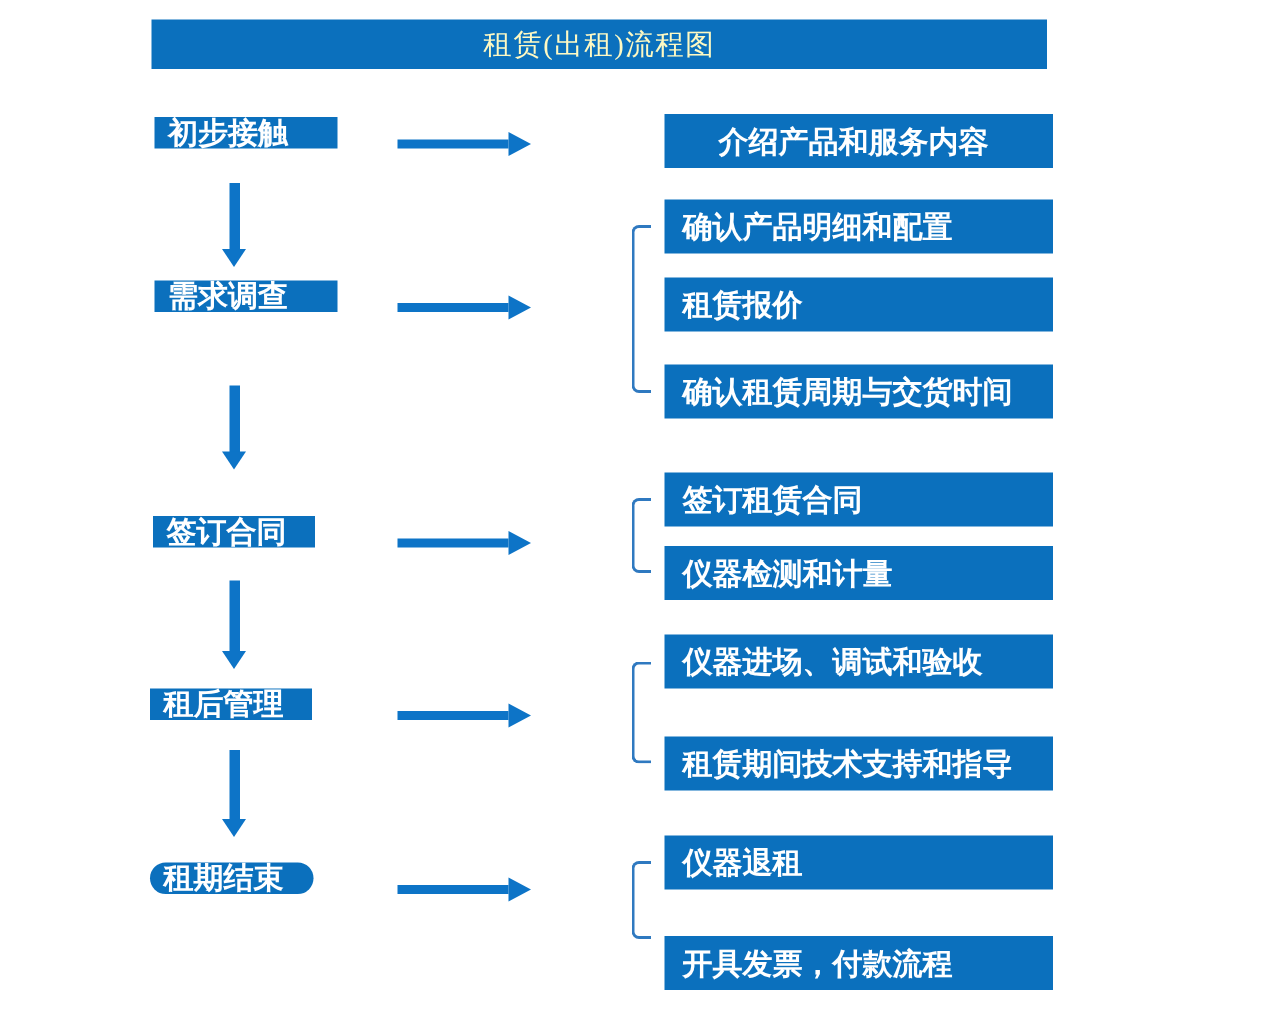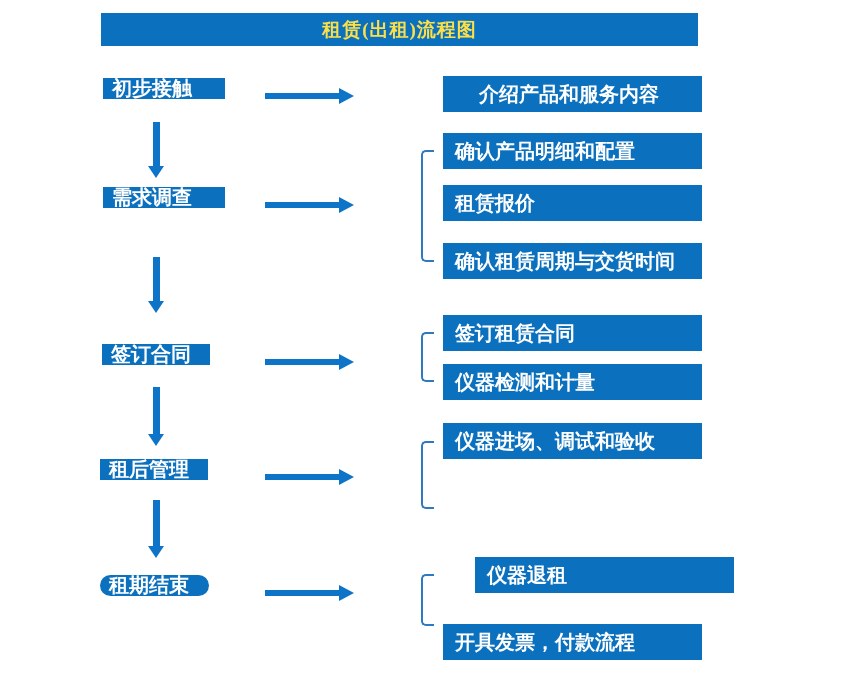--- a/index.html
+++ b/index.html
@@ -15,23 +15,23 @@
     overflow: hidden;
     font-family: "Liberation Serif", "DejaVu Serif", serif;
   }
   .title {
     position: absolute;
     left: 101px;
     top: 13px;
     width: 597px;
     height: 33px;
     background: #0b70bd;
-    color: #fde047;
+    color: #fef9c3;
     font-size: 19px;
-    font-weight: bold;
+    font-weight: normal;
     display: flex;
     align-items: center;
     justify-content: center;
     letter-spacing: 1px;
   }
   .lbox, .rbox {
     position: absolute;
     background: #0b70bd;
     color: #ffffff;
     font-size: 20px;
@@ -121,16 +121,17 @@
   <div class="bracket" style="top:441px; height:68px;"></div>
   <div class="bracket" style="top:574px; height:52px;"></div>
 
   <div class="rbox" style="top:76px;padding-left:36px;">介绍产品和服务内容</div>
   <div class="rbox" style="top:133px;">确认产品明细和配置</div>
   <div class="rbox" style="top:185px;">租赁报价</div>
   <div class="rbox" style="top:243px;">确认租赁周期与交货时间</div>
   <div class="rbox" style="top:315px;">签订租赁合同</div>
   <div class="rbox" style="top:364px;">仪器检测和计量</div>
   <div class="rbox" style="top:423px;">仪器进场、调试和验收</div>
-  <div class="rbox" style="top:557px;margin-left:32px;">仪器退租</div>
+  <div class="rbox" style="top:491px;">租赁期间技术支持和指导</div>
+  <div class="rbox" style="top:557px;">仪器退租</div>
   <div class="rbox" style="top:608px;margin-top:16px;">开具发票，付款流程</div>
 
 </div>
 
 </body></html>

